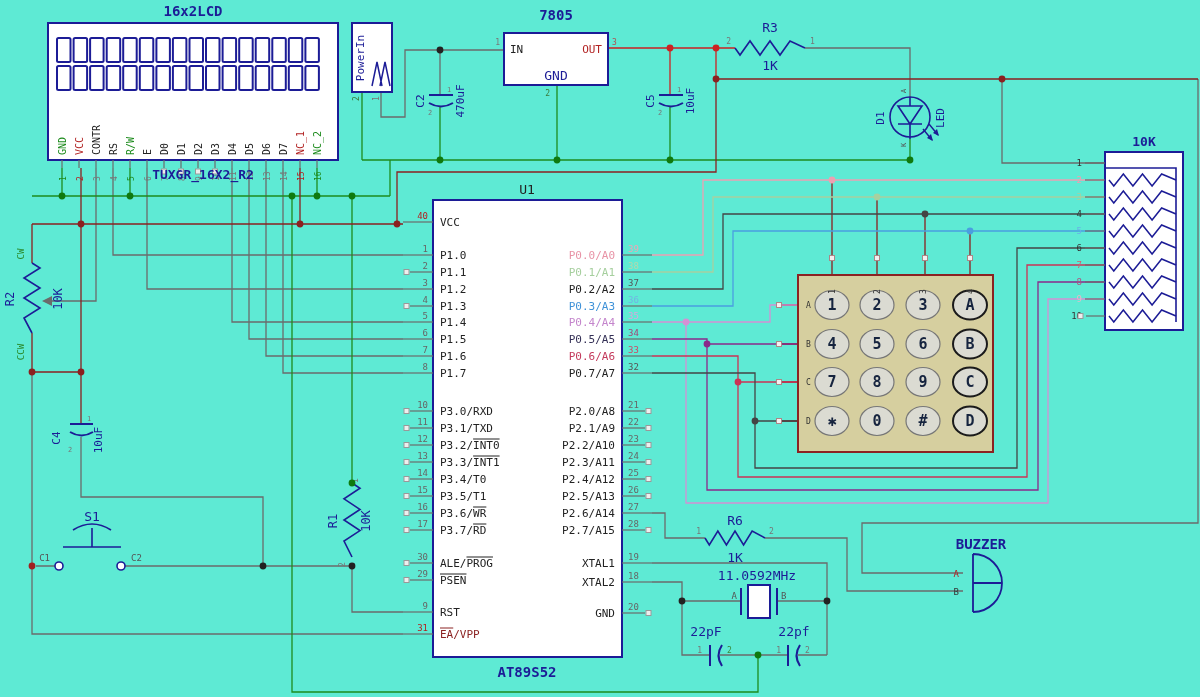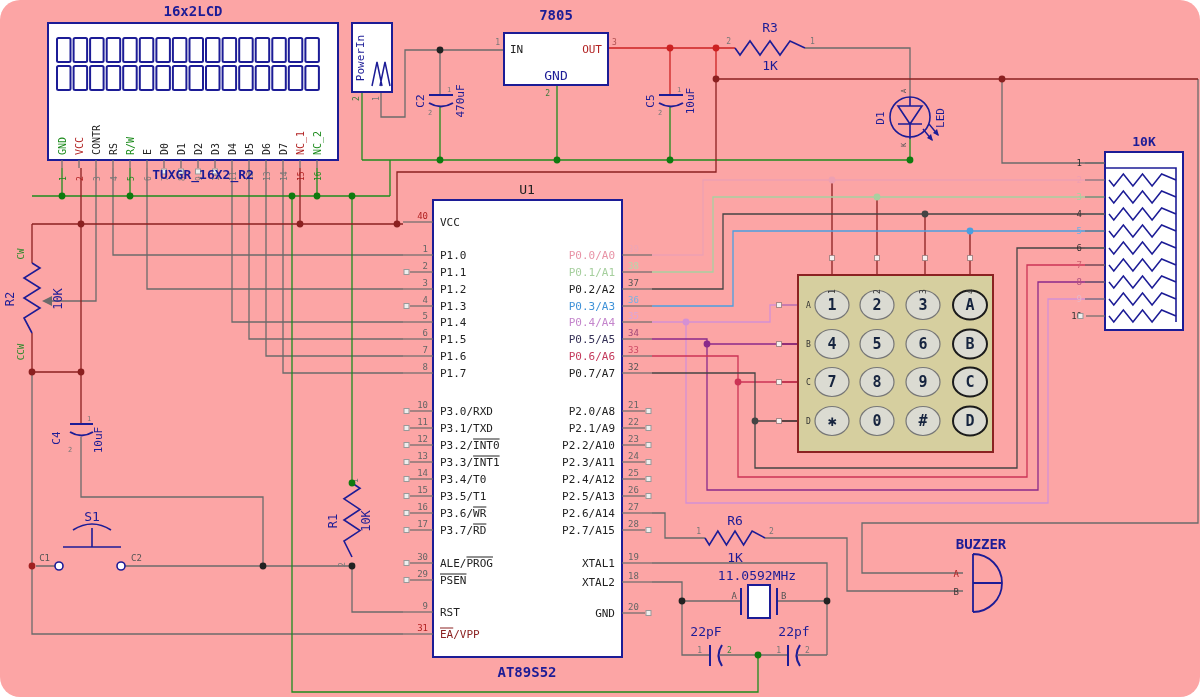--- a/index.html
+++ b/index.html
@@ -1,16 +1,16 @@
 <!DOCTYPE html>
 <html><head>
 <meta charset="utf-8">
 <style>
   html,body{margin:0;padding:0;background:#ffffff;}
-  #stage{position:relative;width:1200px;height:697px;background:#fca5a5;overflow:hidden;border-radius:20px;}
+  #stage{position:relative;width:1200px;height:697px;background:#5eead4;overflow:hidden;}
   svg{display:block;}
   text{font-family:"DejaVu Sans Mono", monospace;}
   .t-blue{fill:#1c1c96;}
   .t-dim{fill:#777777;}
 </style>
 </head>
 <body>
 
 <div id="stage">
 <svg width="1200" height="697" viewBox="0 0 1200 697">

